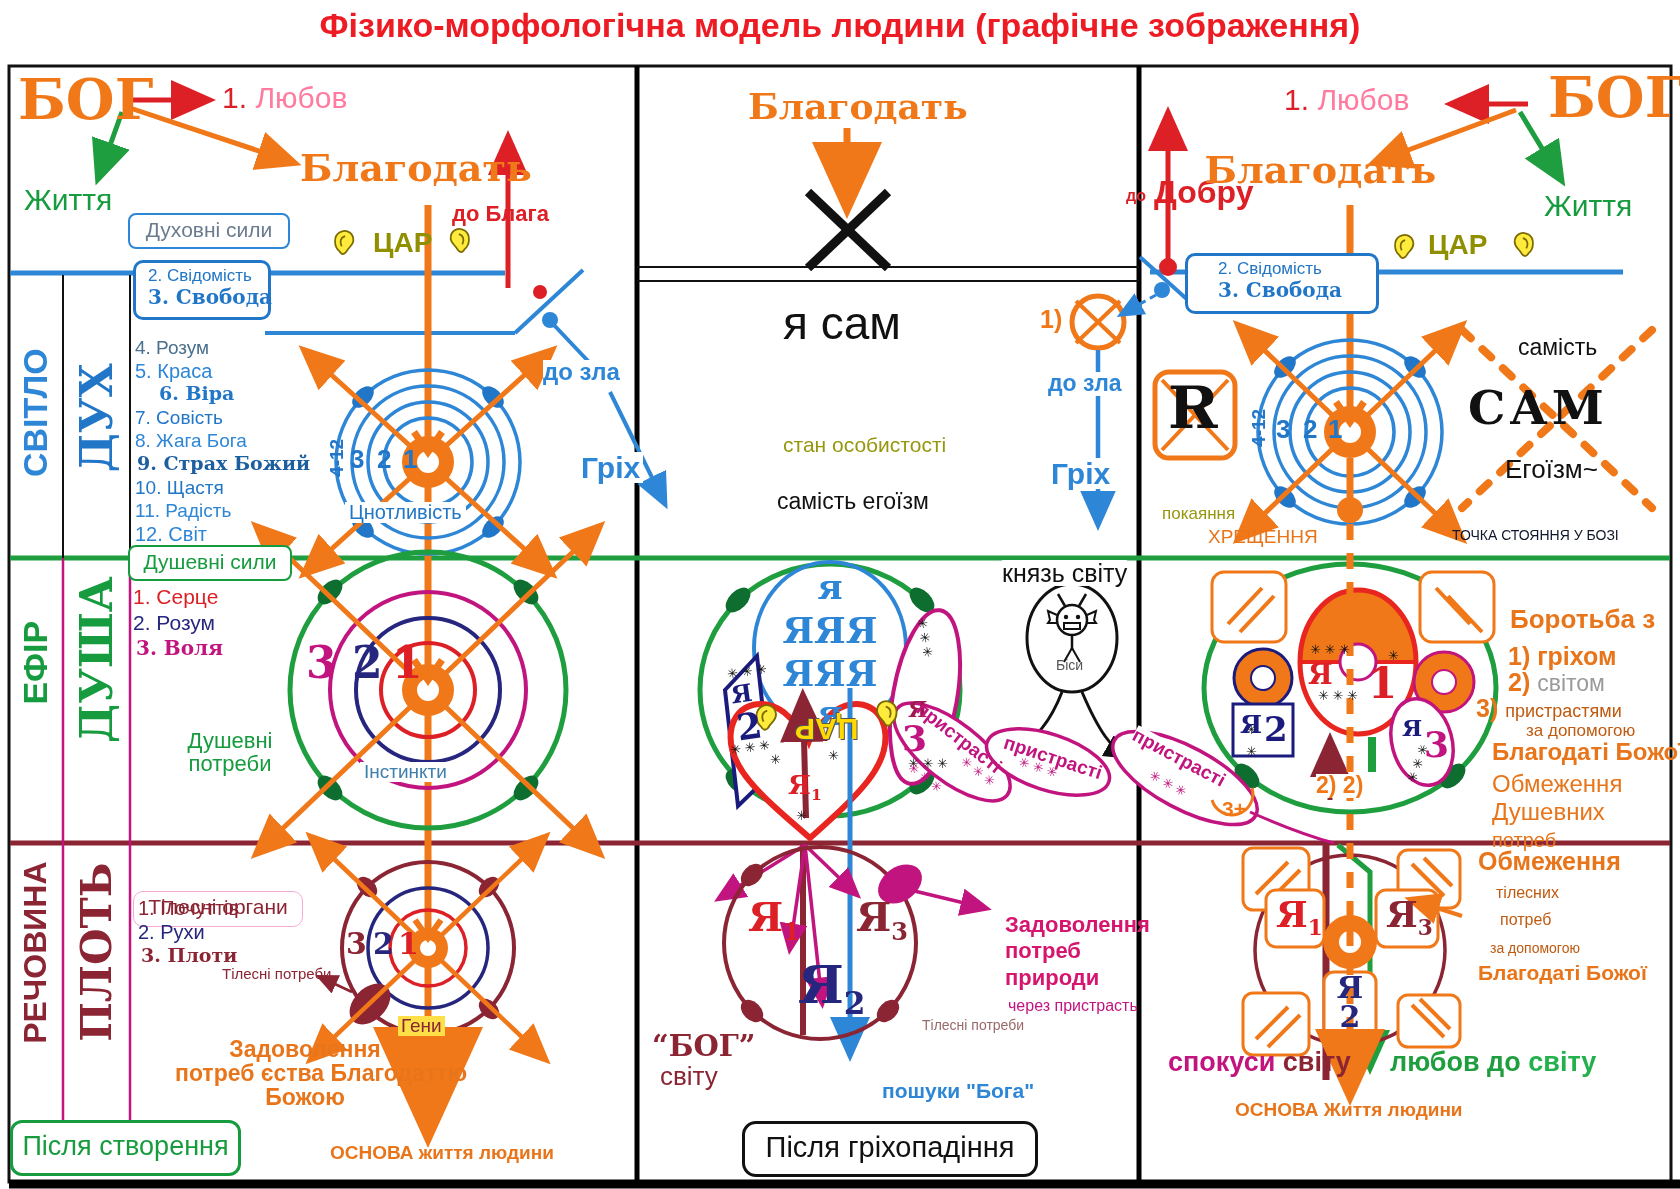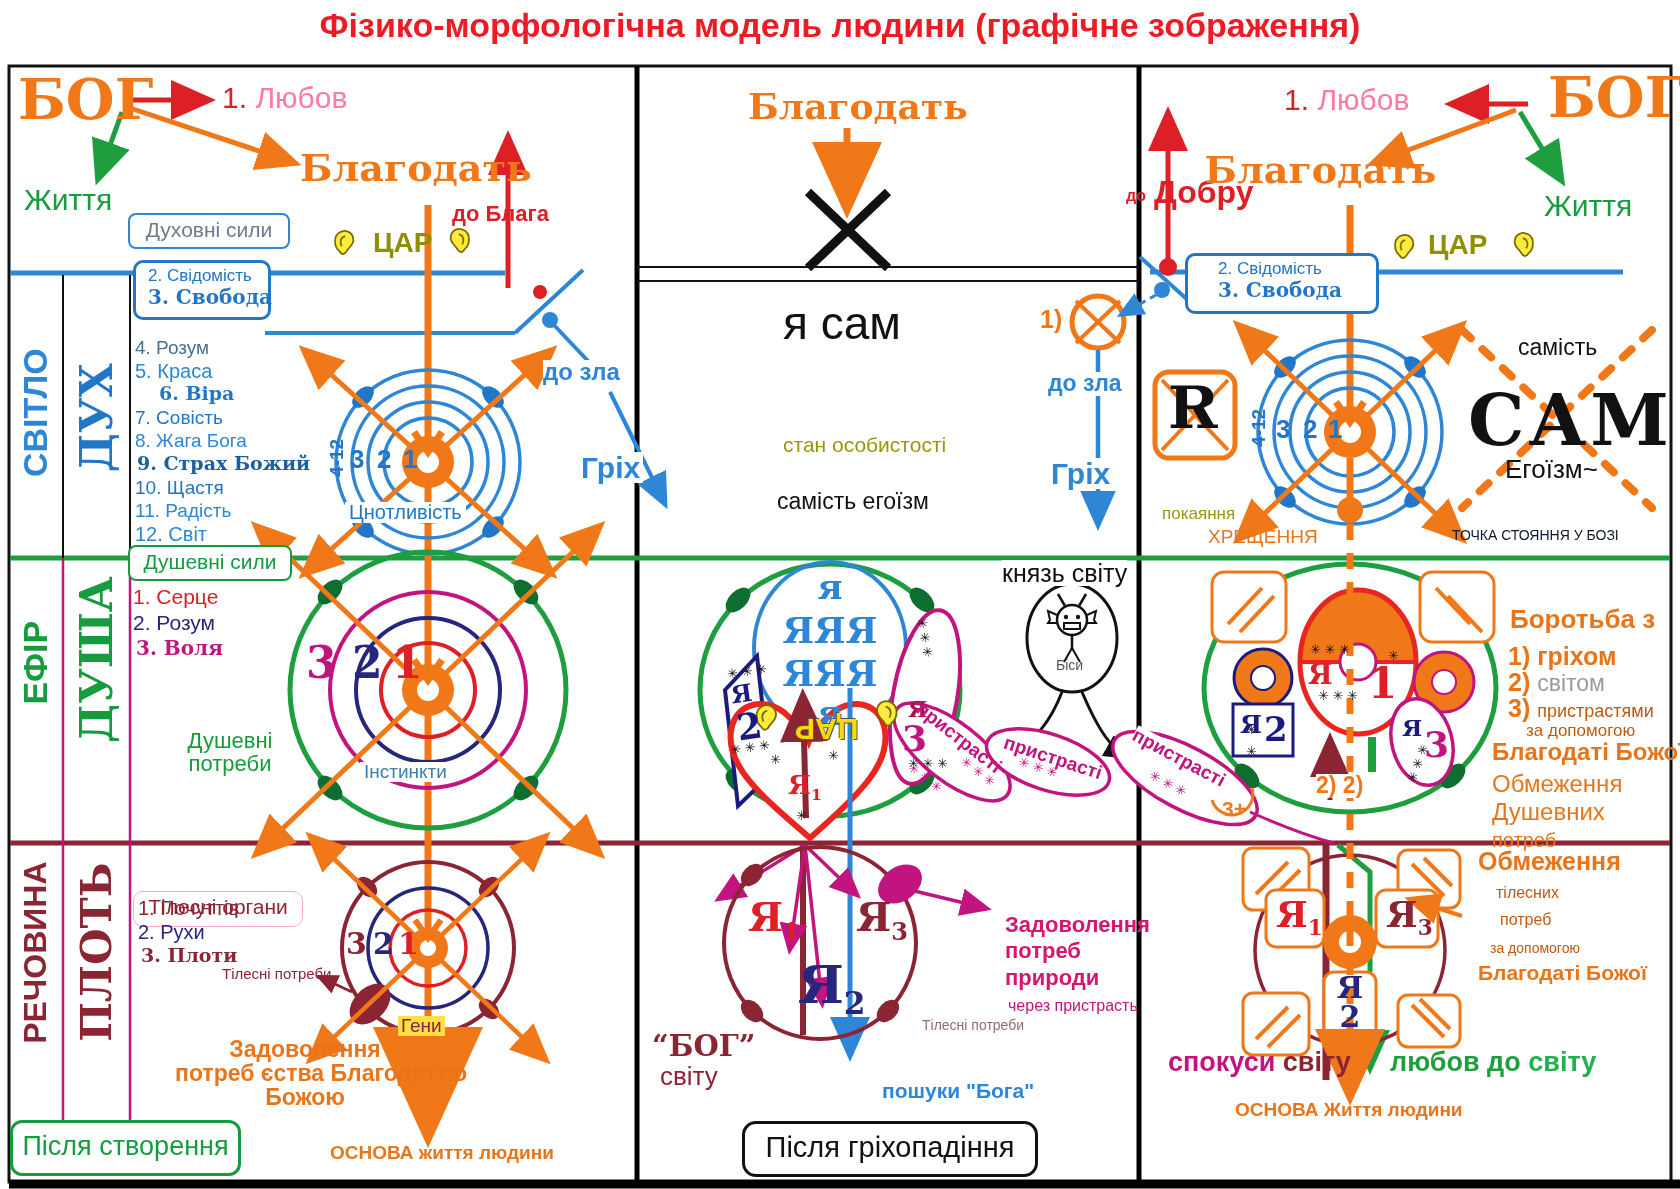--- a/index.html
+++ b/index.html
@@ -504,40 +504,40 @@
       <path d="M8 16 C6 12 7 8 11 7" fill="none" stroke="#7A6A00" stroke-width="1.5"></path>
     </svg>
 
 <div class="t dec" style="left:1168px;top:378px;font-size:58px;color:#111;transform:scaleX(-1);">Я</div>
 <div class="t b rot" style="left:1240px;top:418px;font-size:19px;color:#2176C7;">4-12</div>
 <div class="t b" style="left:1276px;top:416px;font-size:26px;color:#2176C7;">3</div>
 <div class="t b" style="left:1303px;top:416px;font-size:26px;color:#2176C7;">2</div>
 <div class="t b" style="left:1328px;top:416px;font-size:26px;color:#2176C7;">1</div>
 
 <div class="t" style="left:1518px;top:336px;font-size:23px;color:#111;">самість</div>
-<div class="t dec" style="left:1468px;top:384px;font-size:71px;color:#111;letter-spacing:4px;">САМ</div>
+<div class="t dec" style="left:1468px;top:384px;font-size:47px;color:#111;letter-spacing:4px;">САМ</div>
 <div class="t" style="left:1505px;top:456px;font-size:26px;color:#111;">Егоїзм~</div>
 <div class="t" style="left:1162px;top:505px;font-size:17px;color:#97970F;">покаяння</div>
 <div class="t" style="left:1208px;top:527px;font-size:19px;color:#E8751A;">ХРЕЩЕННЯ</div>
 <div class="t" style="left:1452px;top:528px;font-size:14px;color:#0f172a;">ТОЧКА СТОЯННЯ У БОЗІ</div>
 
 <div class="t dec" style="left:1308px;top:660px;font-size:28px;color:#DD1F26;">Я</div>
 <div class="t dec" style="left:1368px;top:662px;font-size:42px;color:#DD1F26;">1</div>
 <div class="t dec" style="left:1240px;top:712px;font-size:25px;color:#1B1B7E;">Я</div>
 <div class="t dec" style="left:1264px;top:712px;font-size:34px;color:#1B1B7E;">2</div>
 <div class="t dec" style="left:1402px;top:716px;font-size:23px;color:#1B1B7E;">Я</div>
 <div class="t dec" style="left:1424px;top:726px;font-size:36px;color:#C2147E;">3</div>
 
 <div class="t b" style="left:1510px;top:606px;font-size:26px;color:#E8751A;">Боротьба з</div>
 <div class="t b" style="left:1508px;top:643px;font-size:25px;color:#E8751A;">1) гріхом</div>
 <div class="t" style="left:1508px;top:669px;font-size:25px;">
   <span class="b" style="color:#E8751A;">2)</span>
   <span style="color:#9A9A9A;font-size:23px;">світом</span>
 </div>
-<div class="t" style="left:1508px;top:695px;font-size:25px;">
+<div class="t" style="left:1476px;top:695px;font-size:25px;">
   <span class="b" style="color:#E8751A;">3)</span>
   <span style="color:#C05A10;font-size:18px;">пристрастями</span>
 </div>
 <div class="t" style="left:1526px;top:722px;font-size:17px;color:#C05A10;">за допомогою</div>
 <div class="t b" style="left:1492px;top:740px;font-size:24px;color:#E8751A;">Благодаті  Божої</div>
 <div class="t" style="left:1492px;top:770px;font-size:24px;color:#E8751A;line-height:1.15;">
   <span>Обмеження</span><br>
   <span>Душевних</span><br>
   <span style="font-size:20px;">потреб</span>
 </div>

